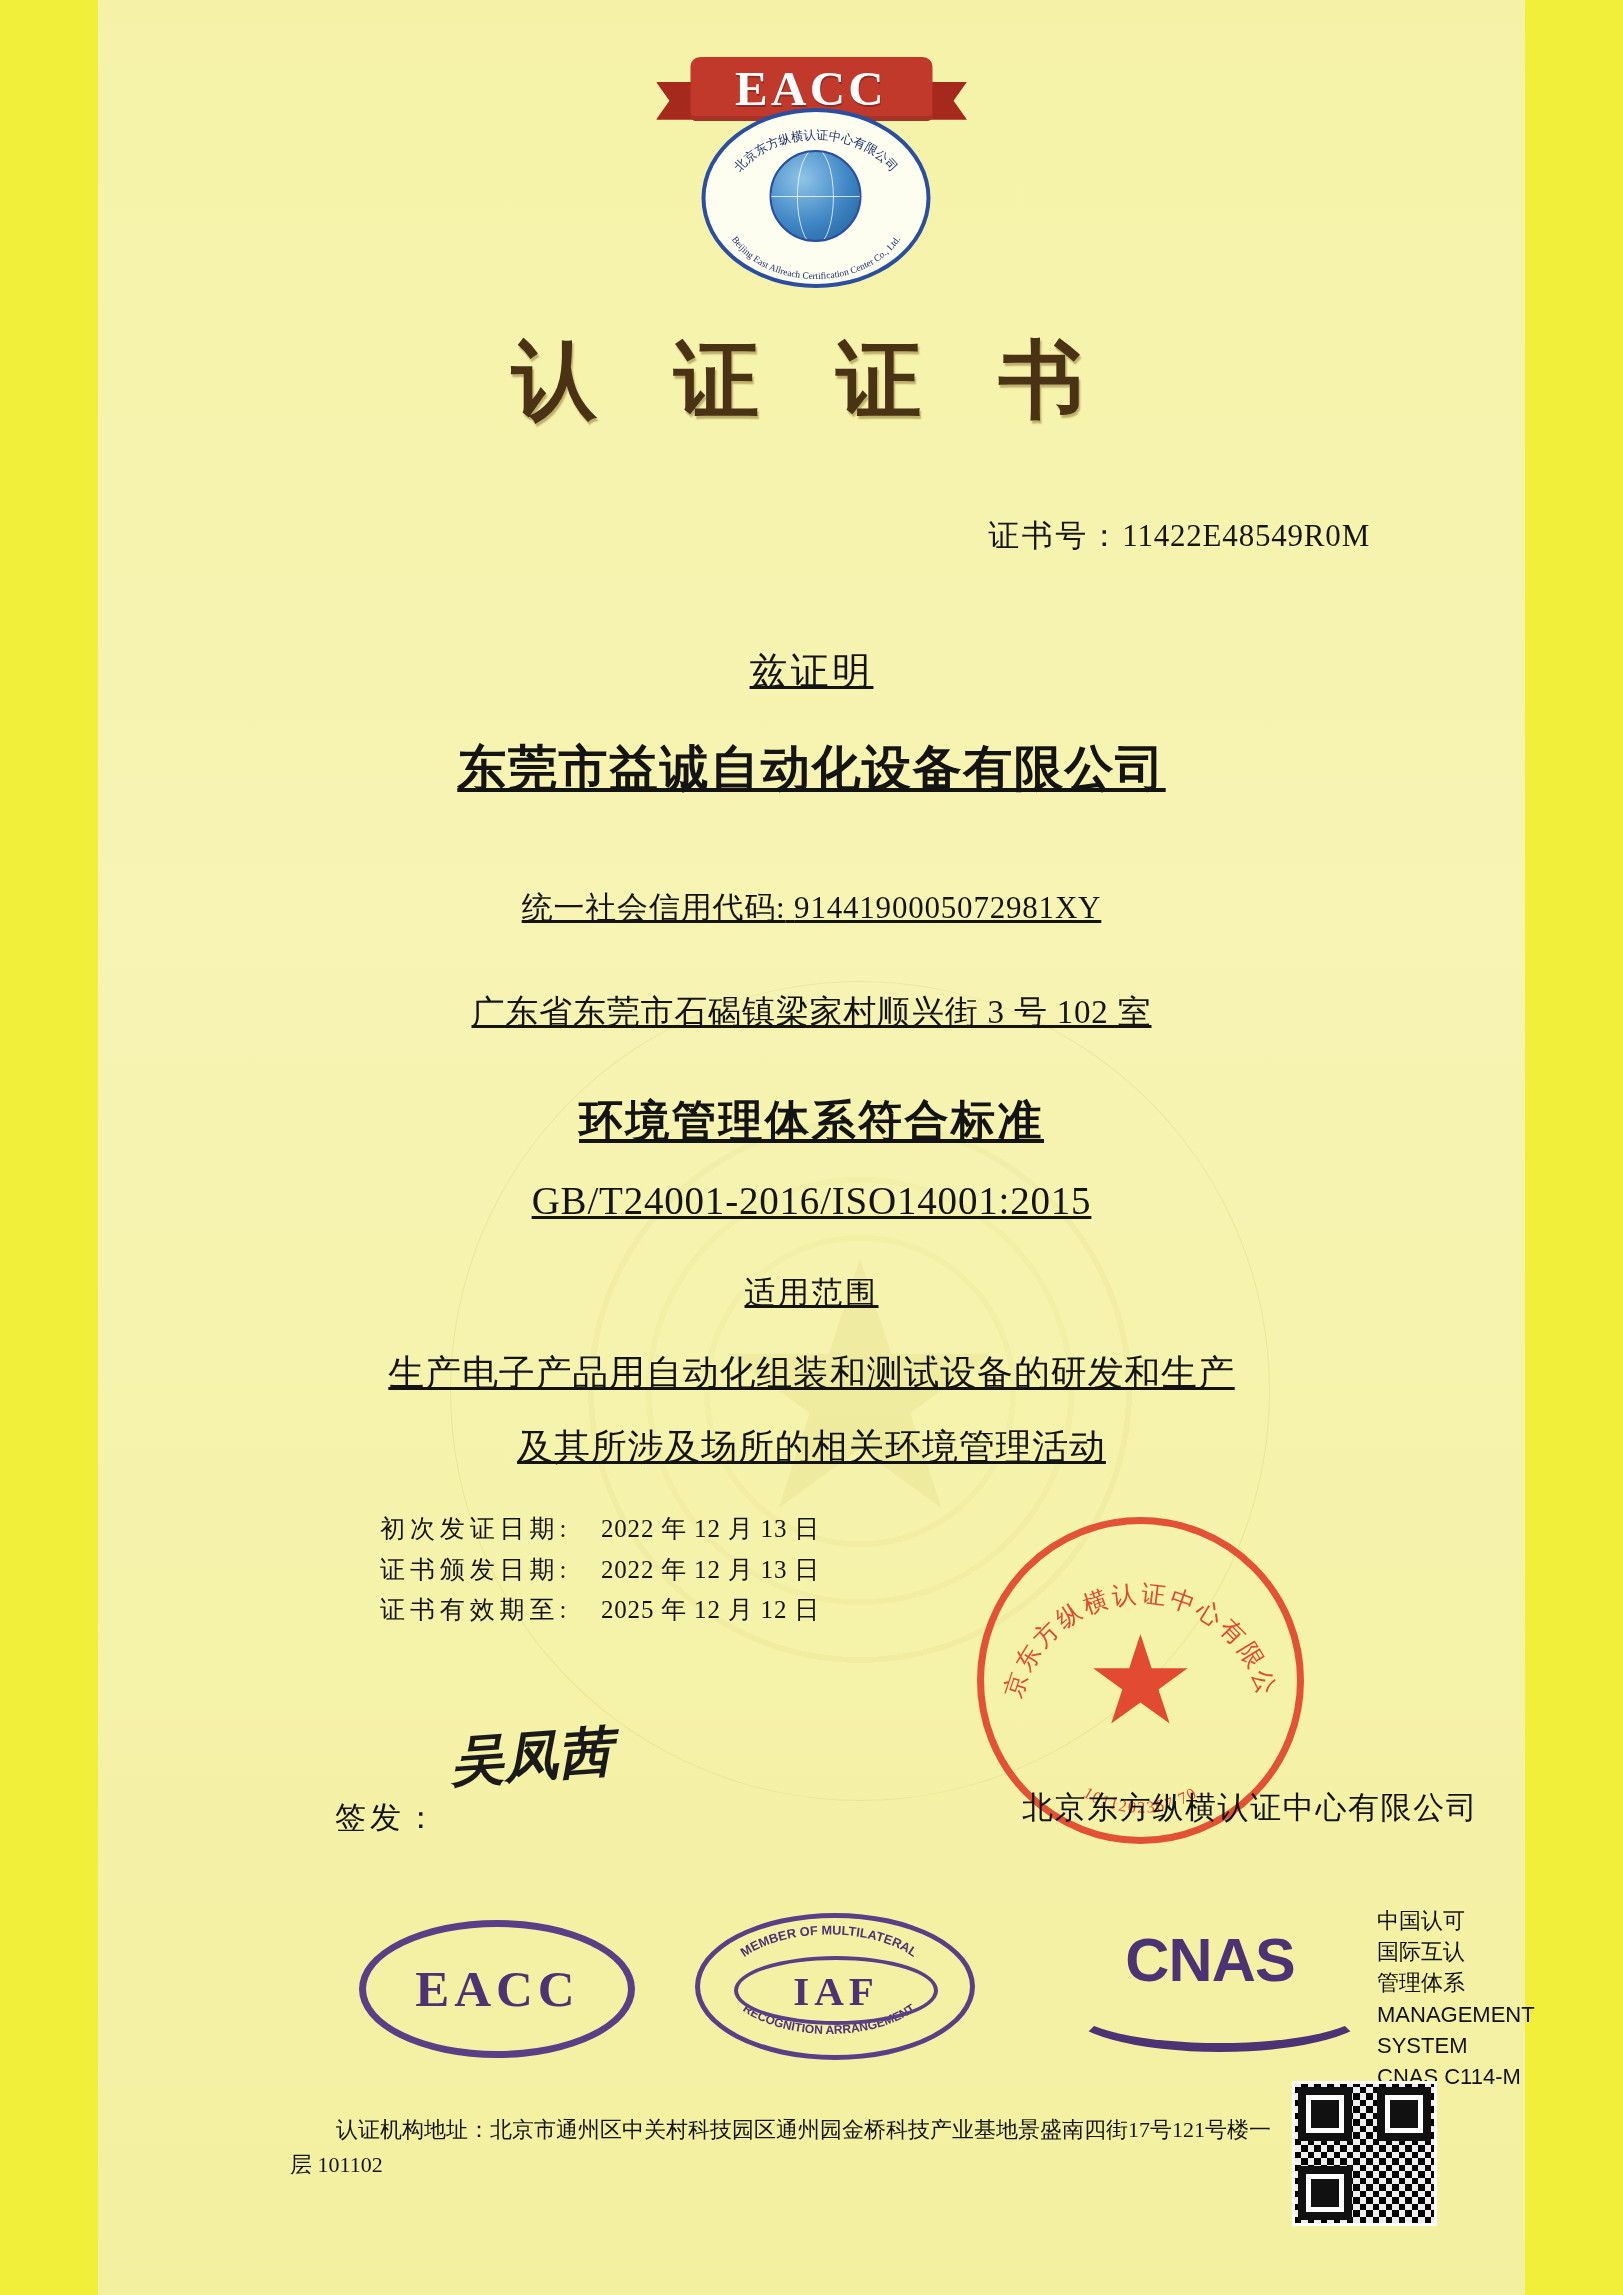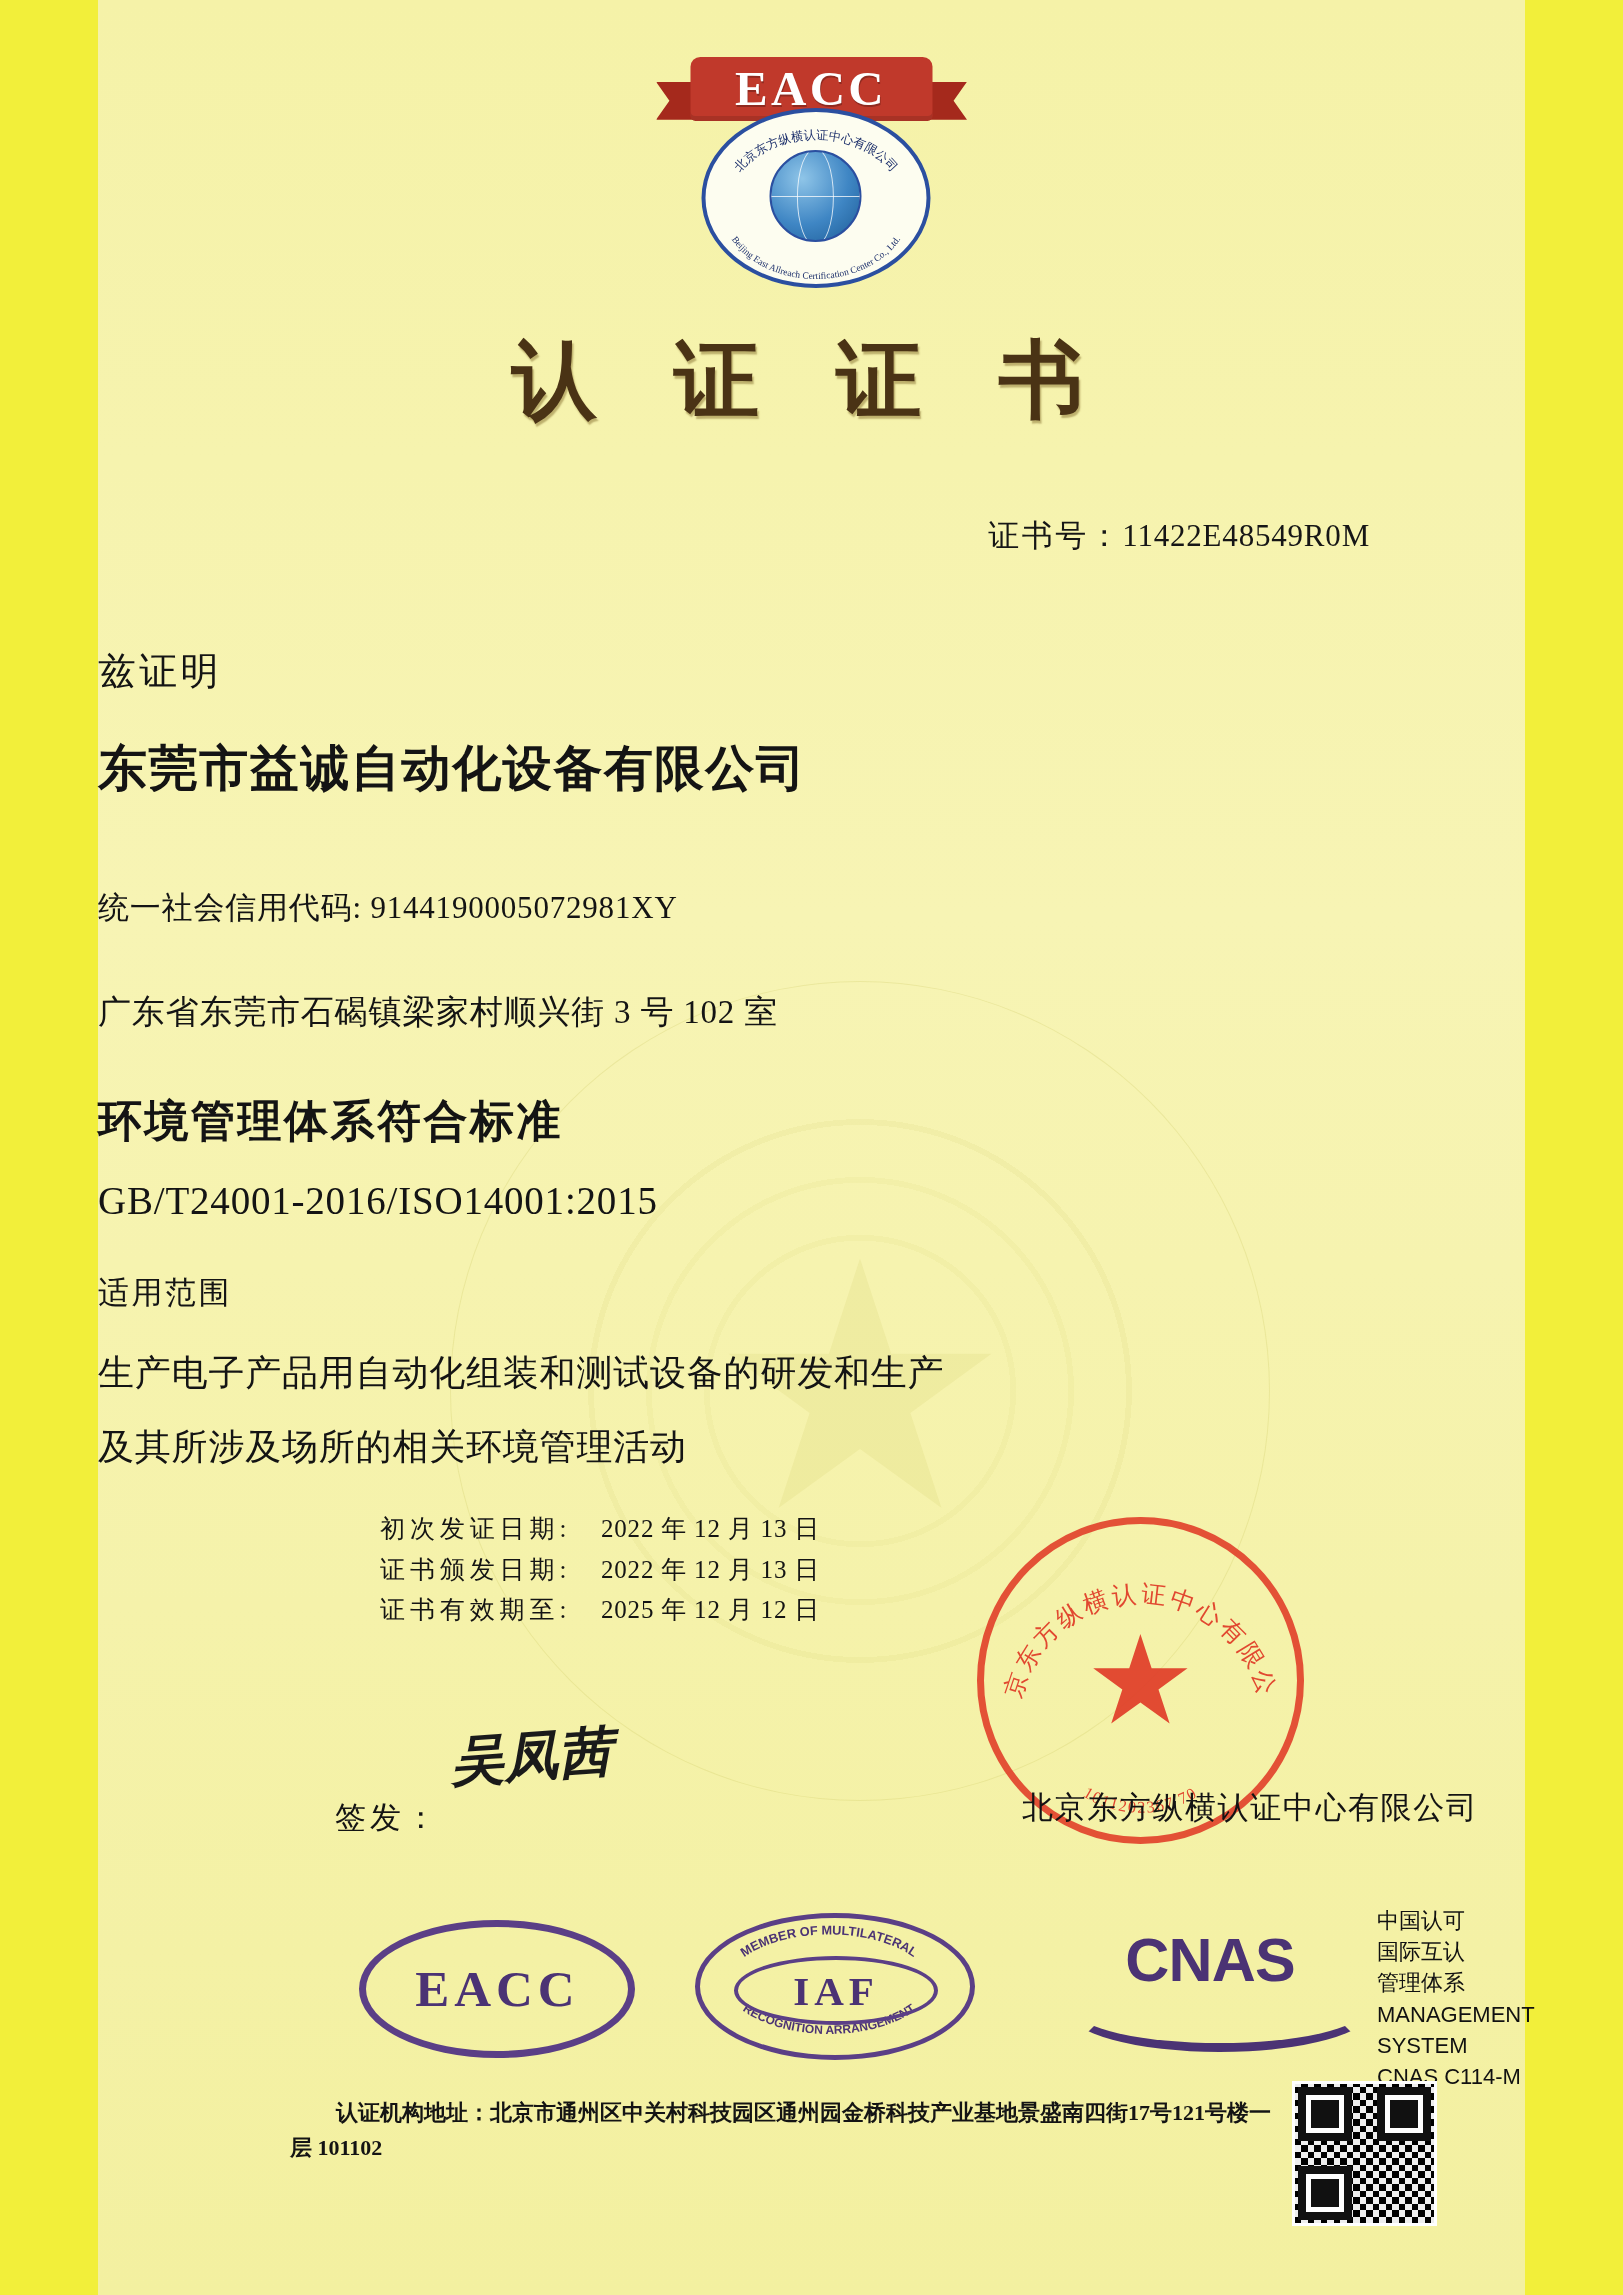--- a/index.html
+++ b/index.html
@@ -162,22 +162,23 @@
     font-size: 31px;
     color: #161616;
     letter-spacing: 0.8px;
   }
   .cert-no .label { letter-spacing: 2.5px; }
 
   
   .line {
     position: absolute;
     left: 0; right: 0;
-    text-align: left;
+    text-align: center;
     color: #141414;
+    text-decoration: underline;
   }
   .l-hereby { top: 646px; font-size: 38px; letter-spacing: 3.3px; }
   .l-company {
     top: 736px;
     font-size: 49px;
     font-weight: bold;
     letter-spacing: 1.6px;
   }
   .l-usci { top: 887px; font-size: 31px; letter-spacing: 0.8px; }
   .l-address { top: 990px; font-size: 33px; letter-spacing: 0.8px; }
@@ -340,21 +341,21 @@
     position: absolute;
     left: 192px;
     top: 2094px;
     width: 981px;
     font-size: 22px;
     line-height: 1.6;
     color: #141414;
     text-align: justify;
   }
   .footer .indent { text-indent: 46px; }
-  .footer .addr { margin-top: 1px; font-weight: bold; }
+  .footer .addr { margin-top: 18px; }
 
   
   .qr {
     position: absolute;
     left: 1194px;
     top: 2081px;
     width: 139px;
     height: 139px;
     background:
       repeating-linear-gradient(90deg,#111 0 6.5px,#fff 6.5px 13px),

